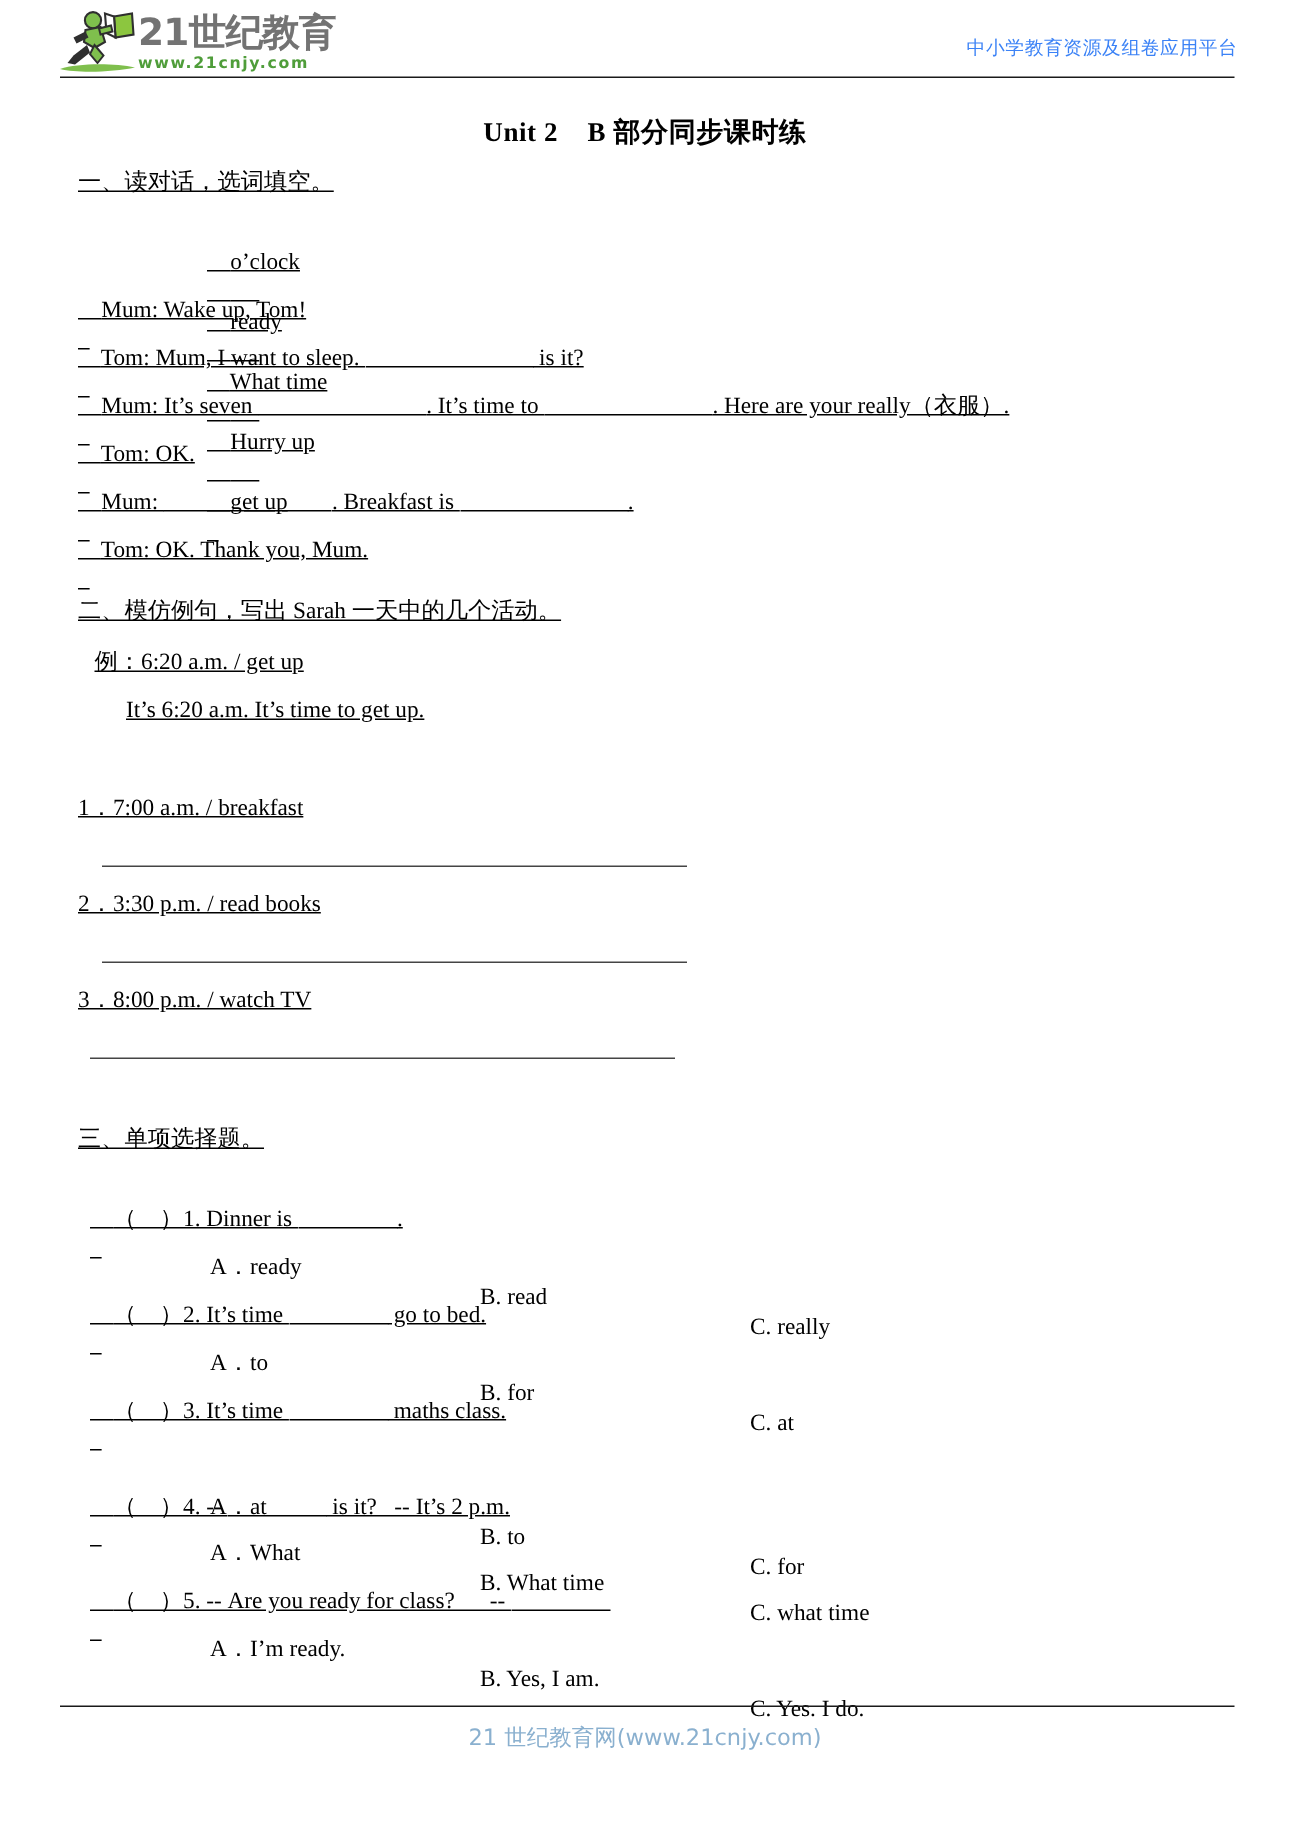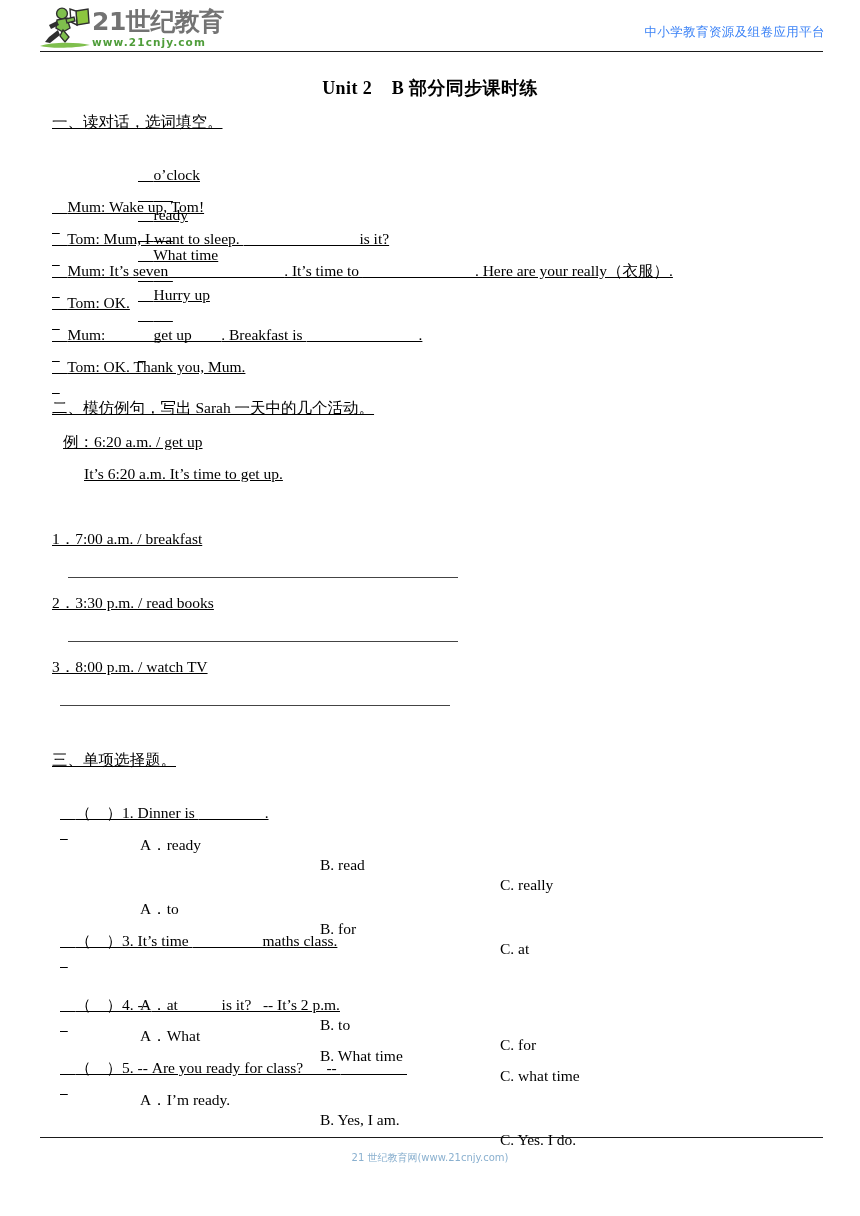--- a/index.html
+++ b/index.html
@@ -154,21 +154,21 @@
     height: 0;
     border-top: 1.6px solid #1a1a1a;
   }
   .footer-text {
     position: absolute;
     left: 0;
     top: 1150px;
     width: 860px;
     text-align: center;
     font-family: "DejaVu Sans", "Liberation Sans", sans-serif;
-    font-size: 10px;
+    font-size: 15px;
     line-height: 16px;
     color: #8ab0cf;
     white-space: pre;
   }
 </style>
 </head>
 <body>
 
 <div class="page">
 
@@ -265,20 +265,23 @@
 
   <div class="line" style="left:60px; top:783px;">
     <span>（    ）1. Dinner is </span><span class="blank b-short"></span><span>.</span>
   </div>
   <div class="opt-row" style="left:0; top:815px; width:860px;padding-left:24px;">
     <span class="opt-a">A．ready</span>
     <span class="opt-b">B. read</span>
     <span class="opt-c">C. really</span>
   </div>
 
+  <div class="line" style="left:60px; top:847px;">
+    <span>（    ）2. It’s time </span><span class="blank b-short"></span><span> go to bed.</span>
+  </div>
   <div class="opt-row" style="left:0; top:879px; width:860px;">
     <span class="opt-a">A．to</span>
     <span class="opt-b">B. for</span>
     <span class="opt-c">C. at</span>
   </div>
 
   <div class="line" style="left:60px; top:911px;">
     <span>（    ）3. It’s time </span><span class="blank b-short"></span><span> maths class.</span>
   </div>
   <div class="opt-row" style="left:0; top:975px; width:728px;">

